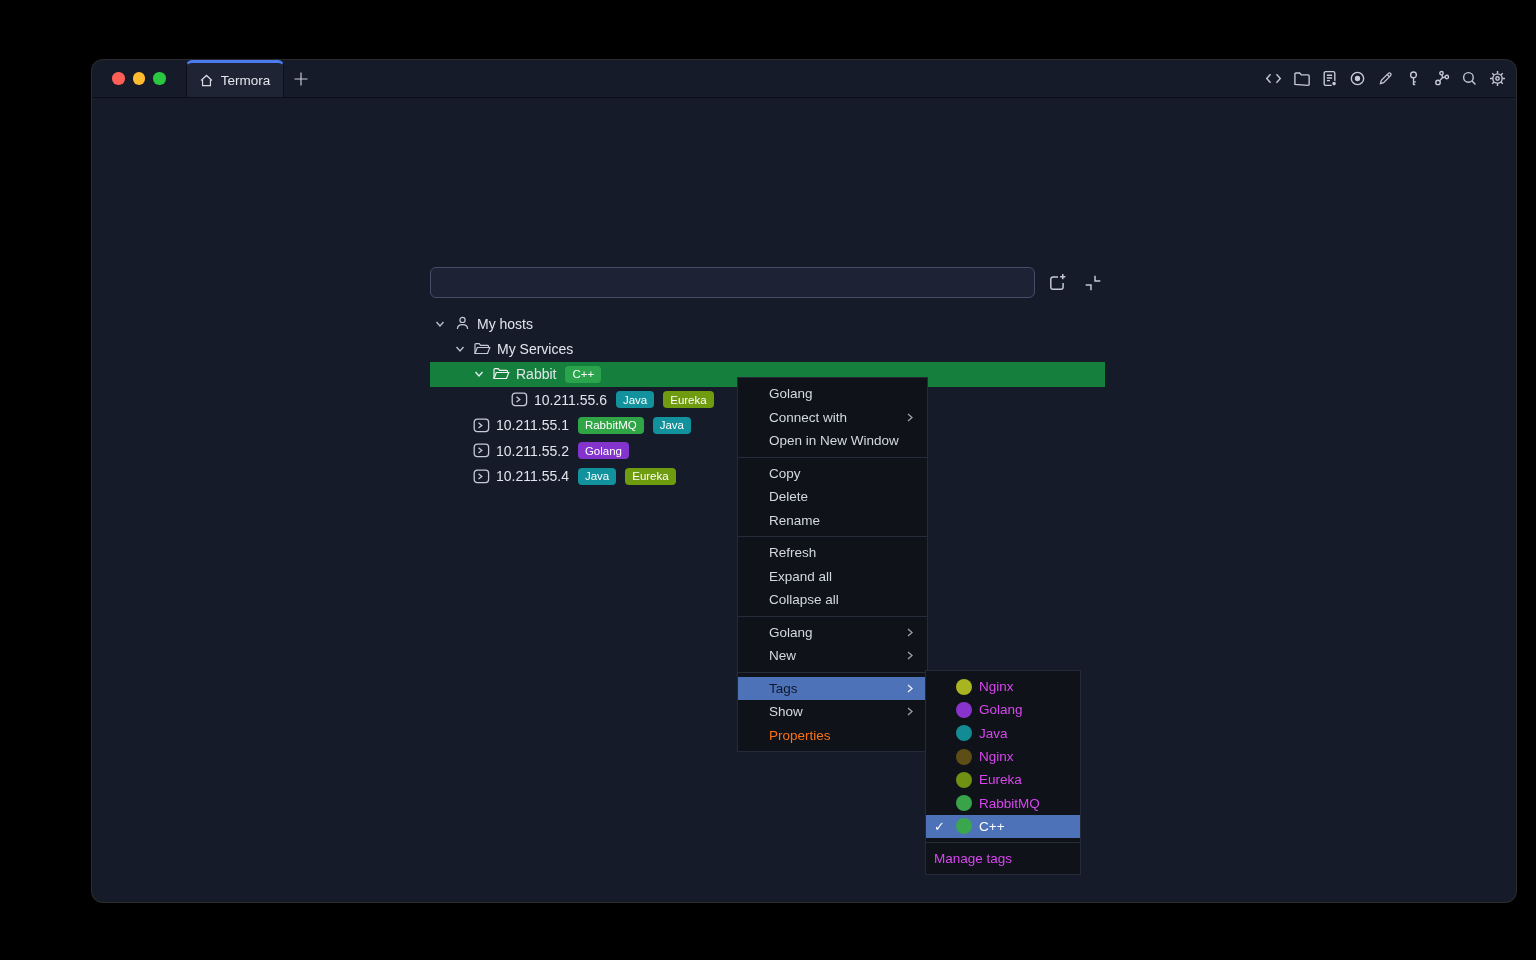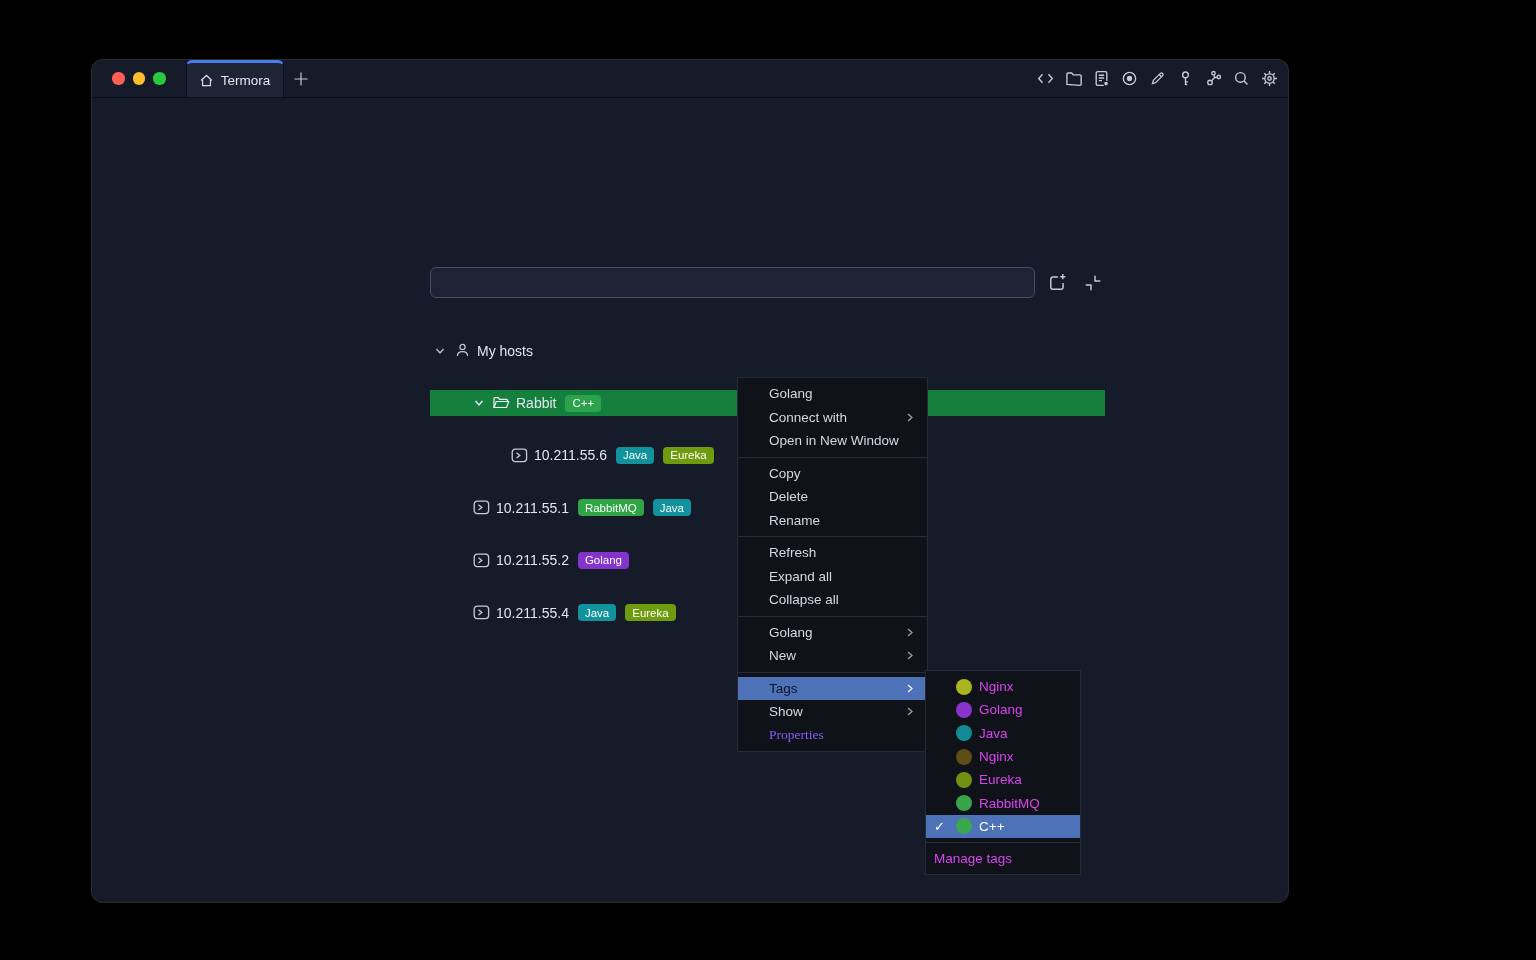--- a/index.html
+++ b/index.html
@@ -1,19 +1,19 @@
 <!DOCTYPE html>
 <html><head>
 <meta charset="utf-8">
 <title>Termora</title>
 <style>
   * { margin:0; padding:0; box-sizing:border-box; }
   html,body { width:1536px; height:960px; background:#000; overflow:hidden;
               font-family:"Liberation Sans", sans-serif; }
-  .window { position:absolute; left:92px; top:60px; width:1196px; height:842px;
+  .window { position:absolute; left:92px; top:60px; width:1424px; height:842px;
             background:#161b2a; border-radius:11px; overflow:hidden;
             box-shadow:0 0 0 1px #2c2c2c, 0 18px 60px rgba(0,0,0,.85); }
 
   
   .titlebar { position:relative; height:38px; display:flex; align-items:stretch;
               border-bottom:1px solid #0c0f18; }
   .lights { display:flex; align-items:center; gap:8px; padding:0 0 0 20px; }
   .light { width:12.5px; height:12.5px; border-radius:50%; border:none; }
   .tab { margin-left:20px; width:98px; display:flex; align-items:center; justify-content:center;
          gap:7px; background:#1e2433; border-top:3px solid #4a7cf0;
@@ -35,38 +35,38 @@
   .search-row { position:absolute; left:338px; top:207px; width:675px;
                 display:flex; align-items:center; }
   .search-input { width:605px; height:31px; background:#1d2234; border:1px solid #454d68;
                   border-radius:6px; color:#e3e6ee; font-size:14px; padding:0 10px; outline:none; }
   .sr-btn { margin-left:13px; width:19px; height:19px; background:none; border:none;
             display:flex; align-items:center; justify-content:center; }
   .sr-btn + .sr-btn { margin-left:16px; }
 
   
   .tree { position:absolute; left:338px; top:251px; width:675px; }
-  .tree-row { height:25.4px; display:flex; align-items:center; color:#e2e5ec; font-size:14px;margin-top:27px; }
+  .tree-row { height:25.4px; display:flex; align-items:center; color:#e2e5ec; font-size:14px; }
   .tree-row.selected { background:#15803d; }
   .tw { display:flex; align-items:center; justify-content:center; }
   .chev { width:12px; margin-right:7px; }
   .nicon { width:18px; margin-right:6px; }
   .tree-label { white-space:nowrap; }
   .badge { margin-left:9px; padding:2.5px 7px; border-radius:4px; color:#fff;
            font-size:11.5px; line-height:12px; white-space:nowrap; }
 
   
   .menu { position:absolute; background:#0f1219; border:1px solid #252a38;
           padding:4px 0; z-index:5; }
   .ctx-menu { left:645px; top:317px; width:191px; }
   .tags-menu { left:833px; top:610px; width:156px; z-index:6; }
   .menu-item { height:23.5px; display:flex; align-items:center;
                padding:0 12px 0 31px; font-size:13.5px; color:#d4d8e2; }
   .menu-item.hl { background:#4e72b8; color:#0f172a; }
-  .menu-item.disabled { color:#8b5cf6;font-family:Liberation Serif, serif; }
+  .menu-item.disabled { color:#f97316; }
   .sub-arrow { margin-left:auto; display:flex; align-items:center; }
   .menu-sep { border-top:1px solid #272c3a; margin:4px 0; }
   .tag-item { height:23.3px; display:flex; align-items:center; padding:0 8px;
               font-size:13.5px; color:#d946ef; }
   .tag-item.hl { background:#4e72b8; color:#fff; }
   .check { width:22px; font-size:13px; color:#fff; }
   .dot { width:16px; height:16px; border-radius:50%; margin-right:7px; }
   .footer-item { }
 </style>
 </head>
@@ -185,20 +185,34 @@
       </span>
       <span class="tw nicon">
         <svg width="17" height="17" viewBox="0 0 17 17" fill="none" stroke="#c5cad6" stroke-width="1.2">
           <circle cx="8.5" cy="4.9" r="2.6"></circle>
             <path d="M3.4 14c0-2.8 2.3-4.4 5.1-4.4s5.1 1.6 5.1 4.4"></path>
         </svg>
       </span>
       <span class="tree-label">My hosts</span>
     </div>
 
+    <div class="tree-row" style="padding-left:24px">
+      <span class="tw chev">
+        <svg width="12" height="12" viewBox="0 0 12 12" fill="none" stroke="#b9bfcc" stroke-width="1.4">
+            <polyline points="2.5,4 6,8 9.5,4"></polyline>
+          </svg>
+      </span>
+      <span class="tw nicon">
+        <svg width="18" height="16" viewBox="0 0 18 16" fill="none" stroke="#c5cad6" stroke-width="1.2">
+          <path d="M2 12.5V3.6a.9.9 0 0 1 .9-.9h3.3l1.4 1.7h7a.9.9 0 0 1 .9.9v1.2"></path>
+          <path d="M16.8 6.5l-2.3 6H2l2.3-6z"></path>
+        </svg>
+      </span>
+      <span class="tree-label">My Services</span>
+    </div>
 
     <div class="tree-row selected" style="padding-left:43px">
       <span class="tw chev">
         <svg width="12" height="12" viewBox="0 0 12 12" fill="none" stroke="#e8ebf2" stroke-width="1.4">
             <polyline points="2.5,4 6,8 9.5,4"></polyline>
           </svg>
       </span>
       <span class="tw nicon">
         <svg width="18" height="16" viewBox="0 0 18 16" fill="none" stroke="#eef0f5" stroke-width="1.2">
           <path d="M2 12.5V3.6a.9.9 0 0 1 .9-.9h3.3l1.4 1.7h7a.9.9 0 0 1 .9.9v1.2"></path>

